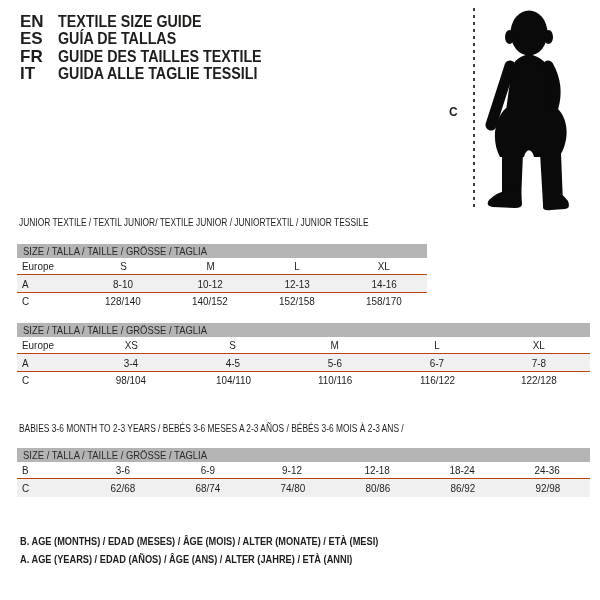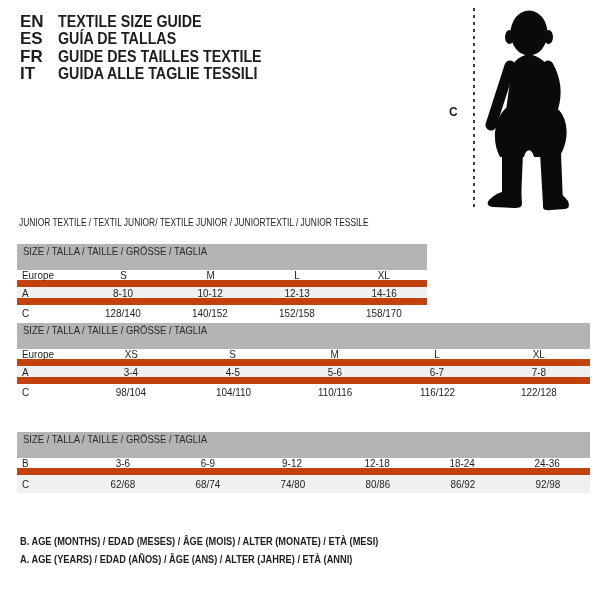--- a/index.html
+++ b/index.html
@@ -28,27 +28,27 @@
 
   
   .tblhost{position:absolute;left:17px}
   .t1{top:215px;width:410px}
   .t2{top:323px;width:573px}
   .t3{top:421px;width:573px}
   .tbl-title{font-size:10px;font-weight:normal;line-height:16px;margin-bottom:13px;padding-left:2px}
   .t3 .tbl-title{margin-bottom:11px}
   .title-line{height:16px}
   .tbl-head{
-    background:#b4b4b4;height:26px;line-height:14px;font-size:11px;color:#2a2a2a;
+    background:#b4b4b4;height:14px;line-height:14px;font-size:11px;color:#2a2a2a;
     padding-left:6px;overflow:hidden;
   }
   .tbl-head .condX{transform:scaleX(0.86)}
   .tbl-row{
     display:flex;height:17.4px;align-items:center;font-size:11px;
-    box-sizing:border-box;border-bottom:7px solid #c2410c;
+    box-sizing:border-box;border-bottom:1px solid #c2410c;
   }
   .tbl-row:last-child{border-bottom:none}
   .tbl-row.alt{background:#f0f0f0}
   .cell{flex:1 1 0;text-align:center}
   .cell.label{flex:0 0 58px;text-align:left;padding-left:5px}
 
   
   .legend{position:absolute;left:20px;top:533px}
   .legend-line{height:17.6px;line-height:17.6px;font-weight:bold;font-size:11px}
 </style>
@@ -144,20 +144,21 @@
          <span class="cell label"><span class="cx">C</span></span>
         <span class="cell"><span class="cx">98/104</span></span>
         <span class="cell"><span class="cx">104/110</span></span>
         <span class="cell"><span class="cx">110/116</span></span>
         <span class="cell"><span class="cx">116/122</span></span>
         <span class="cell"><span class="cx">122/128</span></span>
       </div>
     </div>
   <div class="tblhost t3">
       <div class="tbl-title">
+        <div class="title-line"><span class="condX">BABIES 3-6 MONTH TO 2-3 YEARS / BEBÉS 3-6 MESES A 2-3 AÑOS / BÉBÉS 3-6 MOIS À 2-3 ANS /</span></div>
       </div>
      <div class="tbl-head"><span class="condX">SIZE / TALLA / TAILLE / GRÖSSE / TAGLIA</span></div>
       <div class="tbl-row">
          <span class="cell label"><span class="cx">B</span></span>
         <span class="cell"><span class="cx">3-6</span></span>
         <span class="cell"><span class="cx">6-9</span></span>
         <span class="cell"><span class="cx">9-12</span></span>
         <span class="cell"><span class="cx">12-18</span></span>
         <span class="cell"><span class="cx">18-24</span></span>
         <span class="cell"><span class="cx">24-36</span></span>

